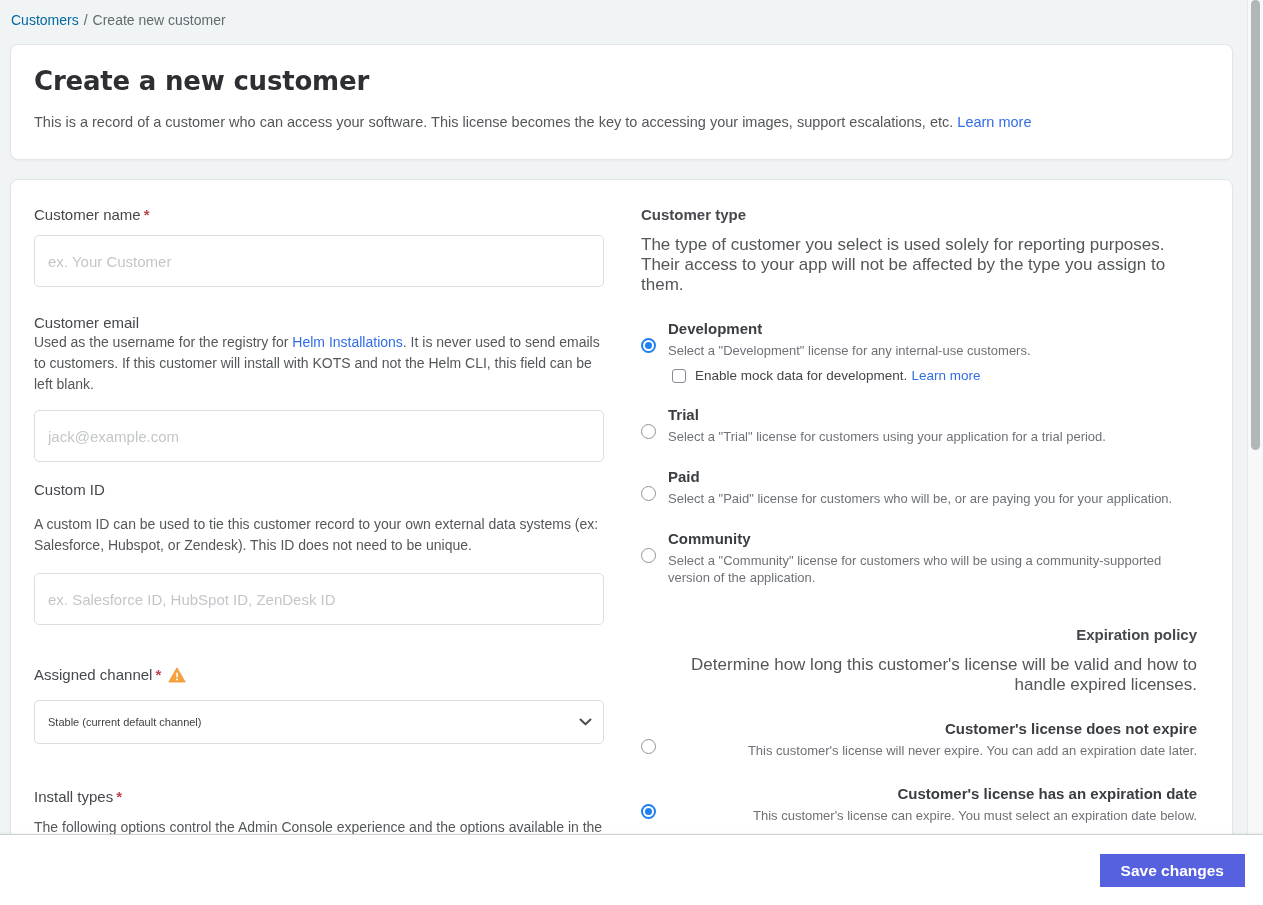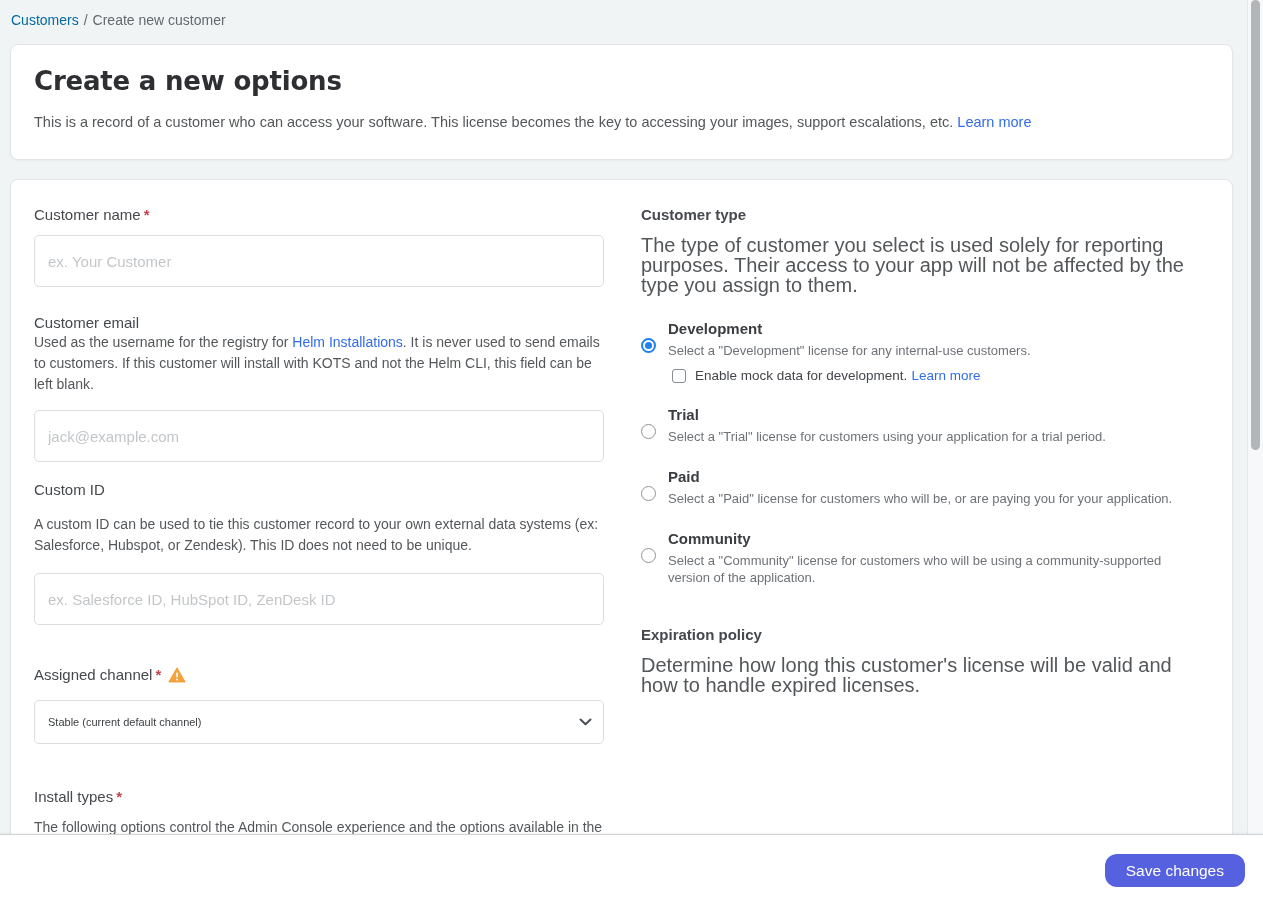--- a/index.html
+++ b/index.html
@@ -70,21 +70,21 @@
     -webkit-appearance:none; appearance:none;
     border:1px solid #dedede; border-radius:5px;
     padding:0 34px 0 13px; font-size:11px; color:#3e4144;
     font-family:"Liberation Sans", sans-serif;
     background:#fff; outline:none; cursor:pointer;
   }
   .chevron { position:absolute; right:12px; top:50%; transform:translateY(-50%); pointer-events:none; line-height:0; }
 
   
   .section-label { font-size:15px; font-weight:700; color:#45484c; margin-bottom:12px; }
-  .section-intro { font-size:20px; color:#54575a; line-height:20px; margin-bottom:25px; }
+  .section-intro { font-size:17px; color:#54575a; line-height:20px; margin-bottom:25px; }
 
   .option { position:relative; padding-left:27px; margin-bottom:23px;margin-top:23px; }
   .opt-title { font-size:15px; font-weight:700; color:#3a3d41; margin-bottom:5px; }
   .opt-desc { font-size:13px; color:#6e7277; line-height:17px; }
 
   .radio {
     position:absolute; left:0; top:18px;
     width:15px; height:15px; border-radius:50%;
     border:1.5px solid #8f9499; background:#fff; cursor:pointer;
   }
@@ -95,37 +95,37 @@
   }
 
   .checkbox-row { display:flex; align-items:center; margin:9px 0 0 4px; }
   .checkbox {
     width:14px; height:14px; flex:none;
     border:1.5px solid #878d92; border-radius:3px; background:#fff; cursor:pointer;
   }
   .checkbox-label { font-size:13.5px; color:#43474b; margin-left:9px; }
   .checkbox-label a { margin-left:4px; }
 
-  .expiration-group { margin-top:40px; }
+  .expiration-group { margin-top:40px;text-align:right; }
   .expiration-group .option { margin-bottom:26px; }
   .expiration-group .radio { top:19px; }
 
   
   .footer-bar {
     position:absolute; left:0; bottom:0; width:1263px; height:71px;
     background:#fff; border-top:1px solid #ccd1d3;
     box-shadow:0 -1px 3px rgba(0,0,0,.05);
     z-index:10;
   }
   .save-button {
     position:absolute; right:18px; top:19px; height:33px;
-    padding:0 21px; border:none; border-radius:12px;
+    padding:0 21px; border:none; border-radius:0;
     background:#5661df; color:#fff;
     font-family:"Liberation Sans", sans-serif;
-    font-size:15.5px; font-weight:400; cursor:pointer;
+    font-size:15.5px; font-weight:700; cursor:pointer;
   }
 
   
   .scrollbar-track {
     position:absolute; top:0; right:0; width:16px; height:834px;
     background:#f6f8f9; border-left:1px solid #e4e8ea; z-index:9;
   }
   .scrollbar-thumb {
     position:absolute; left:3px; top:0; width:9px; height:450px;
     background:#b3b6b8; border-radius:5px; cursor:pointer;
@@ -134,21 +134,21 @@
 </head>
 <body>
 
 <div class="content">
 
   <div class="breadcrumb">
     <a>Customers</a><span class="crumb-sep">/</span><span>Create new customer</span>
   </div>
 
   <div class="card header-card">
-    <div class="page-title">Create a new options</div>
+    <div class="page-title">Create a new customer</div>
     <div class="header-desc">
       <span>This is a record of a customer who can access your software. This license becomes the key to accessing your images, support escalations, etc.</span>
       <a class="inline-link">Learn more</a>
     </div>
   </div>
 
   <div class="card main-card">
 
     <div class="col-left">
 
@@ -232,21 +232,31 @@
       <div class="option">
         <span class="radio"></span>
         <div class="opt-title">Community</div>
         <div class="opt-desc">Select a "Community" license for customers who will be using a community-supported version of the application.</div>
       </div>
 
       <div class="expiration-group">
         <div class="section-label">Expiration policy</div>
         <div class="section-intro">Determine how long this customer's license will be valid and how to handle expired licenses.</div>
 
-
+        <div class="option">
+          <span class="radio"></span>
+          <div class="opt-title">Customer's license does not expire</div>
+          <div class="opt-desc">This customer's license will never expire. You can add an expiration date later.</div>
+        </div>
+
+        <div class="option">
+          <span class="radio checked"></span>
+          <div class="opt-title">Customer's license has an expiration date</div>
+          <div class="opt-desc">This customer's license can expire. You must select an expiration date below.</div>
+        </div>
       </div>
 
     </div>
   </div>
 </div>
 
 <div class="footer-bar">
   <button class="save-button">Save changes</button>
 </div>
 

